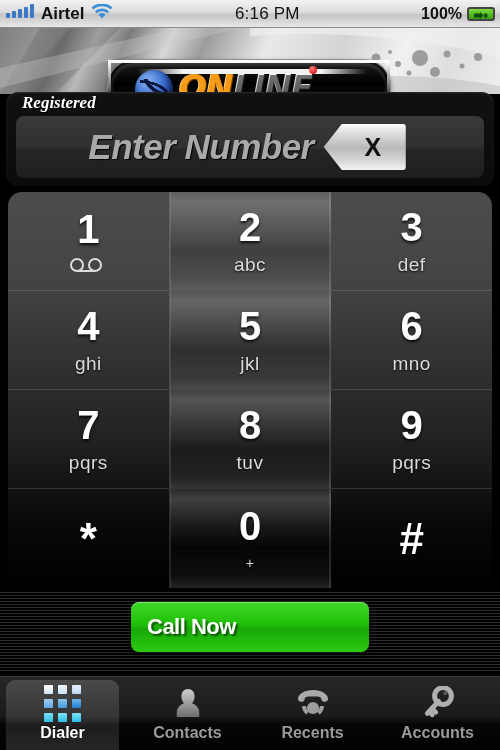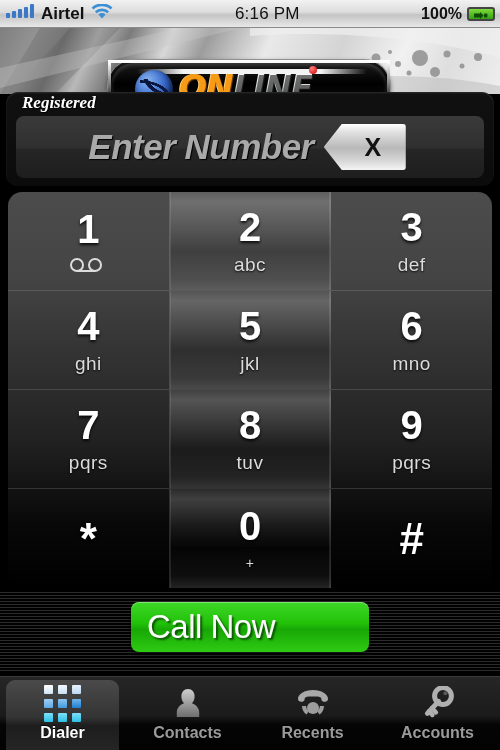--- a/index.html
+++ b/index.html
@@ -152,21 +152,21 @@
       #000;
   }
   .callbtn{
     position:absolute; left:131px; top:12px; width:238px; height:50px;
     border-radius:8px;
     background:linear-gradient(#3ed728 0%, #22c209 42%, #18a806 55%, #2ecb12 100%);
     box-shadow:0 2px 4px rgba(0,0,0,.7), inset 0 1px 0 rgba(255,255,255,.35);
     display:flex; align-items:center; padding-left:16px;
   }
   .calltext{
-    font-size:33px; font-weight:normal; color:#fff; letter-spacing:-.5px;
+    font-size:22px; font-weight:bold; color:#fff; letter-spacing:-.5px;
     text-shadow:2px 2px 2px rgba(0,0,0,.55);
   }
 
   
   .tabbar{
     position:absolute; left:0; top:676px; width:500px; height:93px;
     background:linear-gradient(#262626 0%, #1b1b1b 42%, #050505 52%, #000 100%);
     border-top:1px solid #3a3a3a;
     display:flex;
   }

